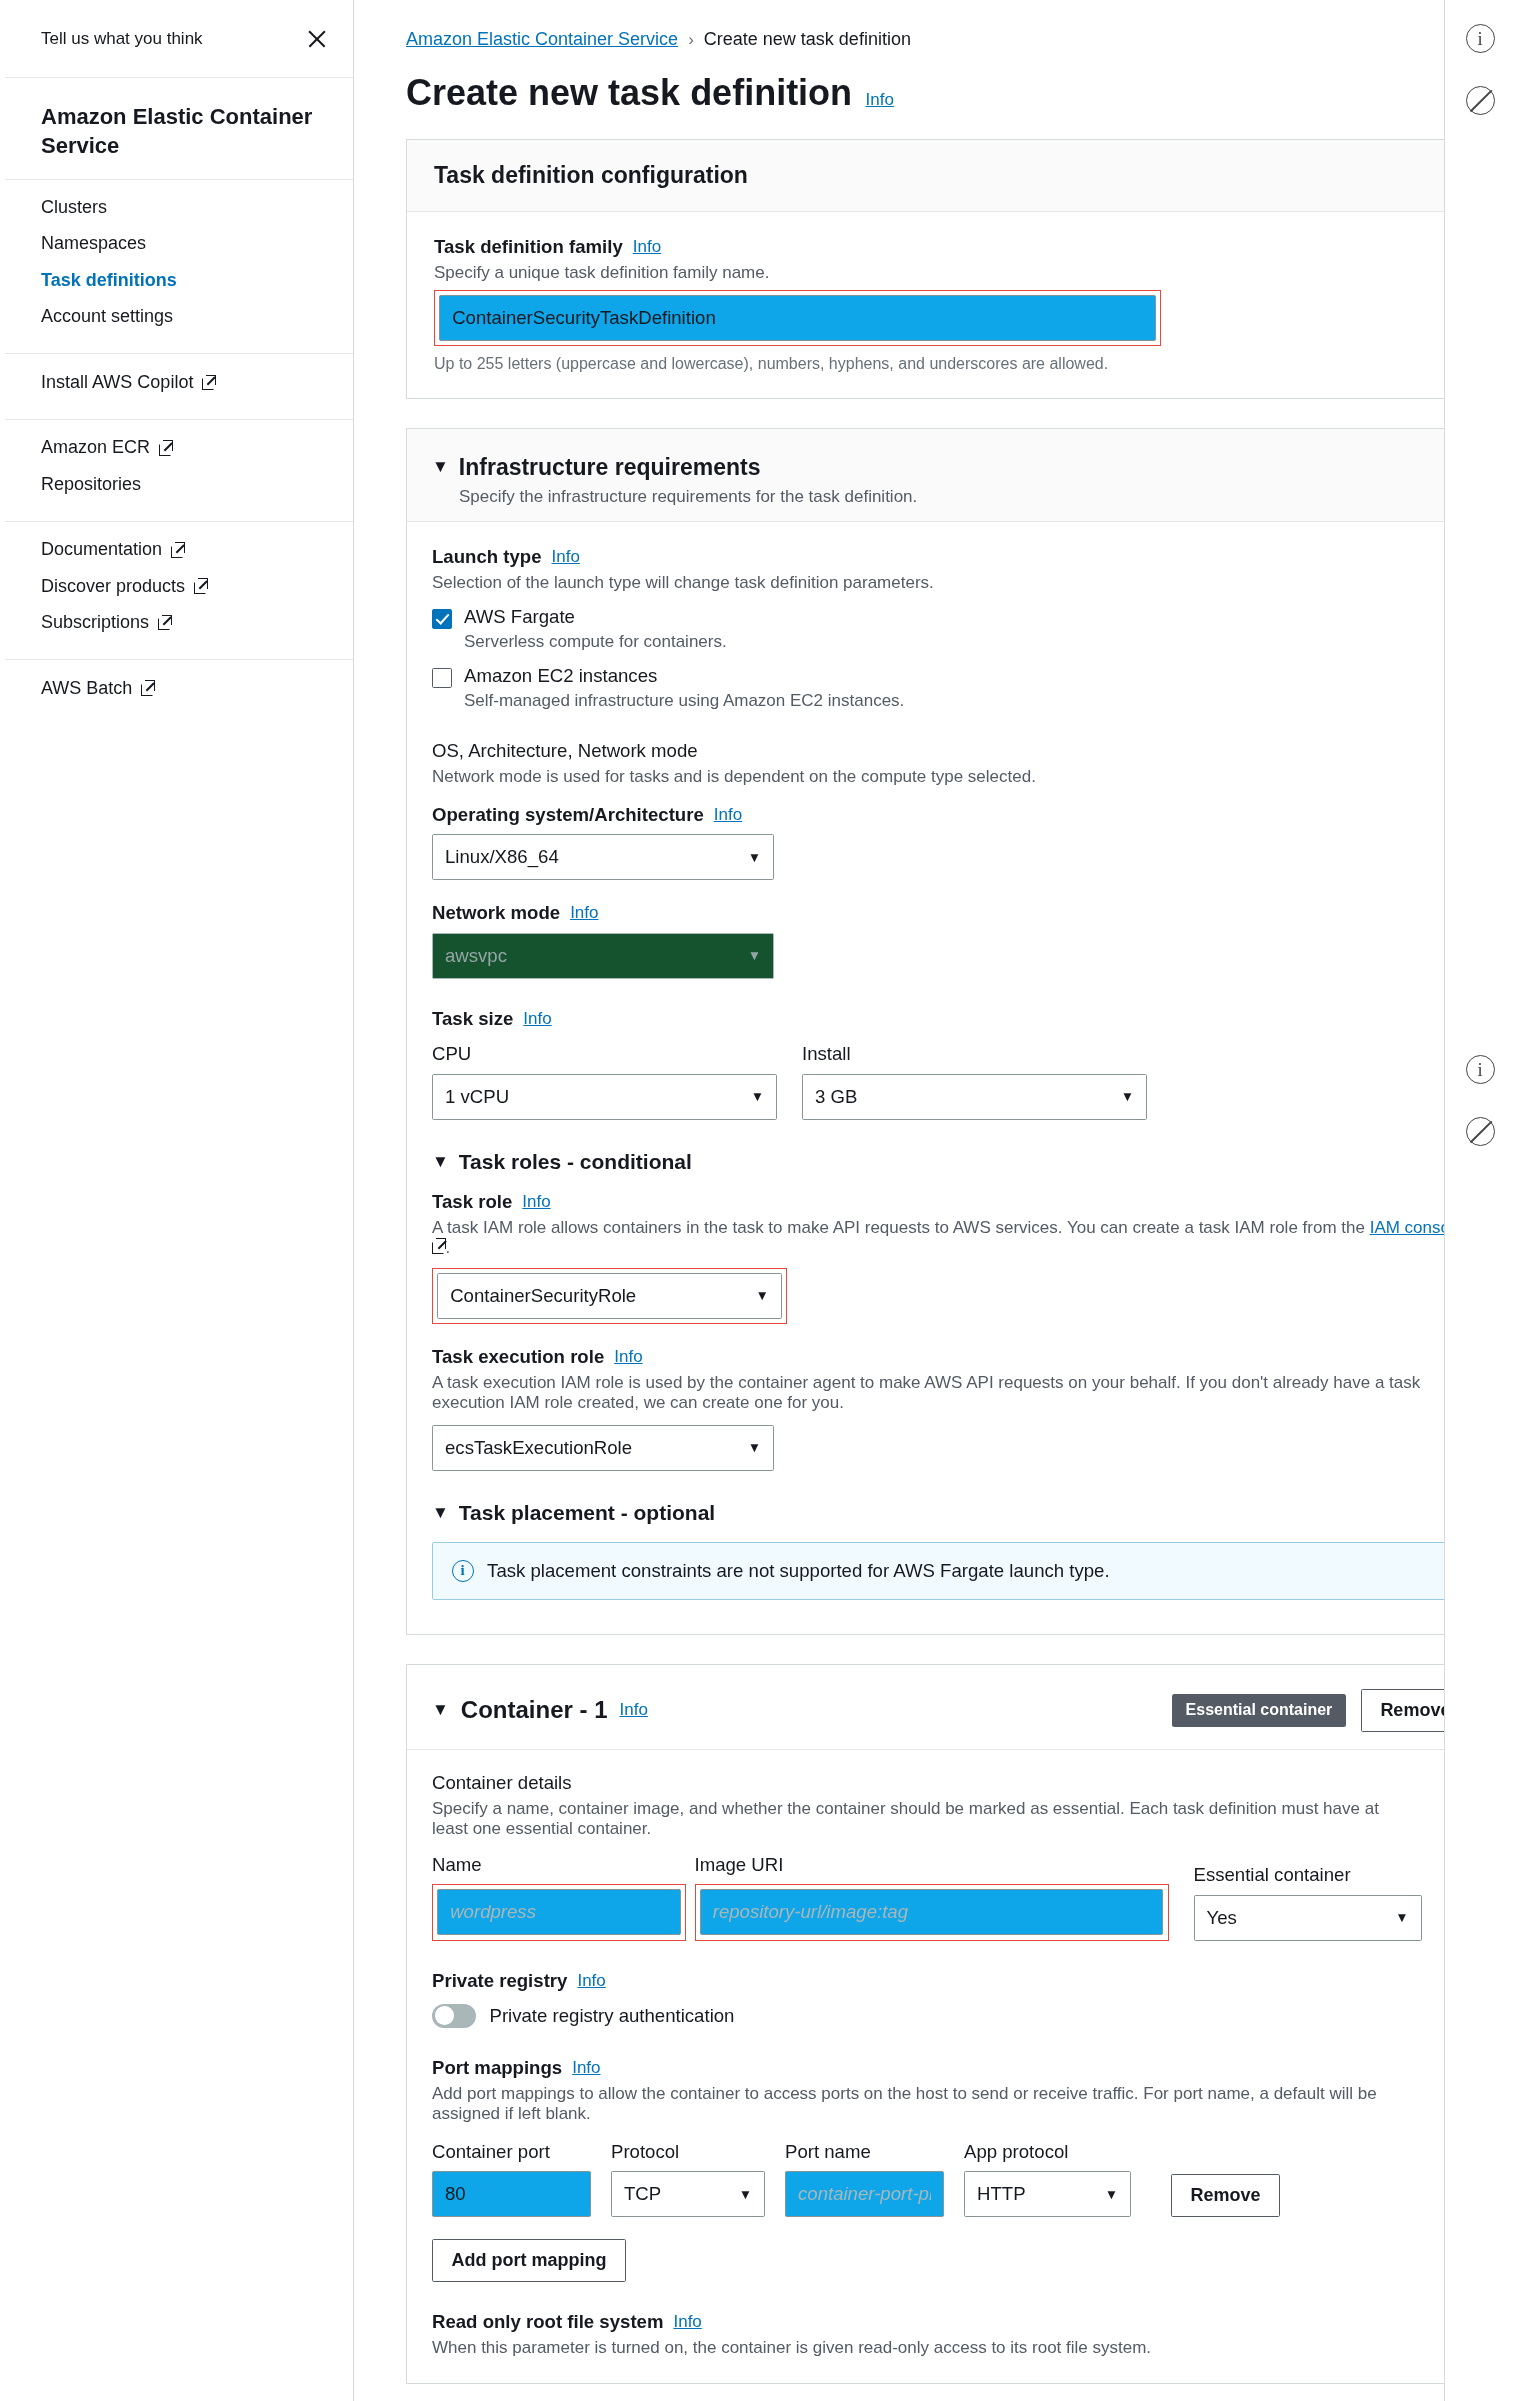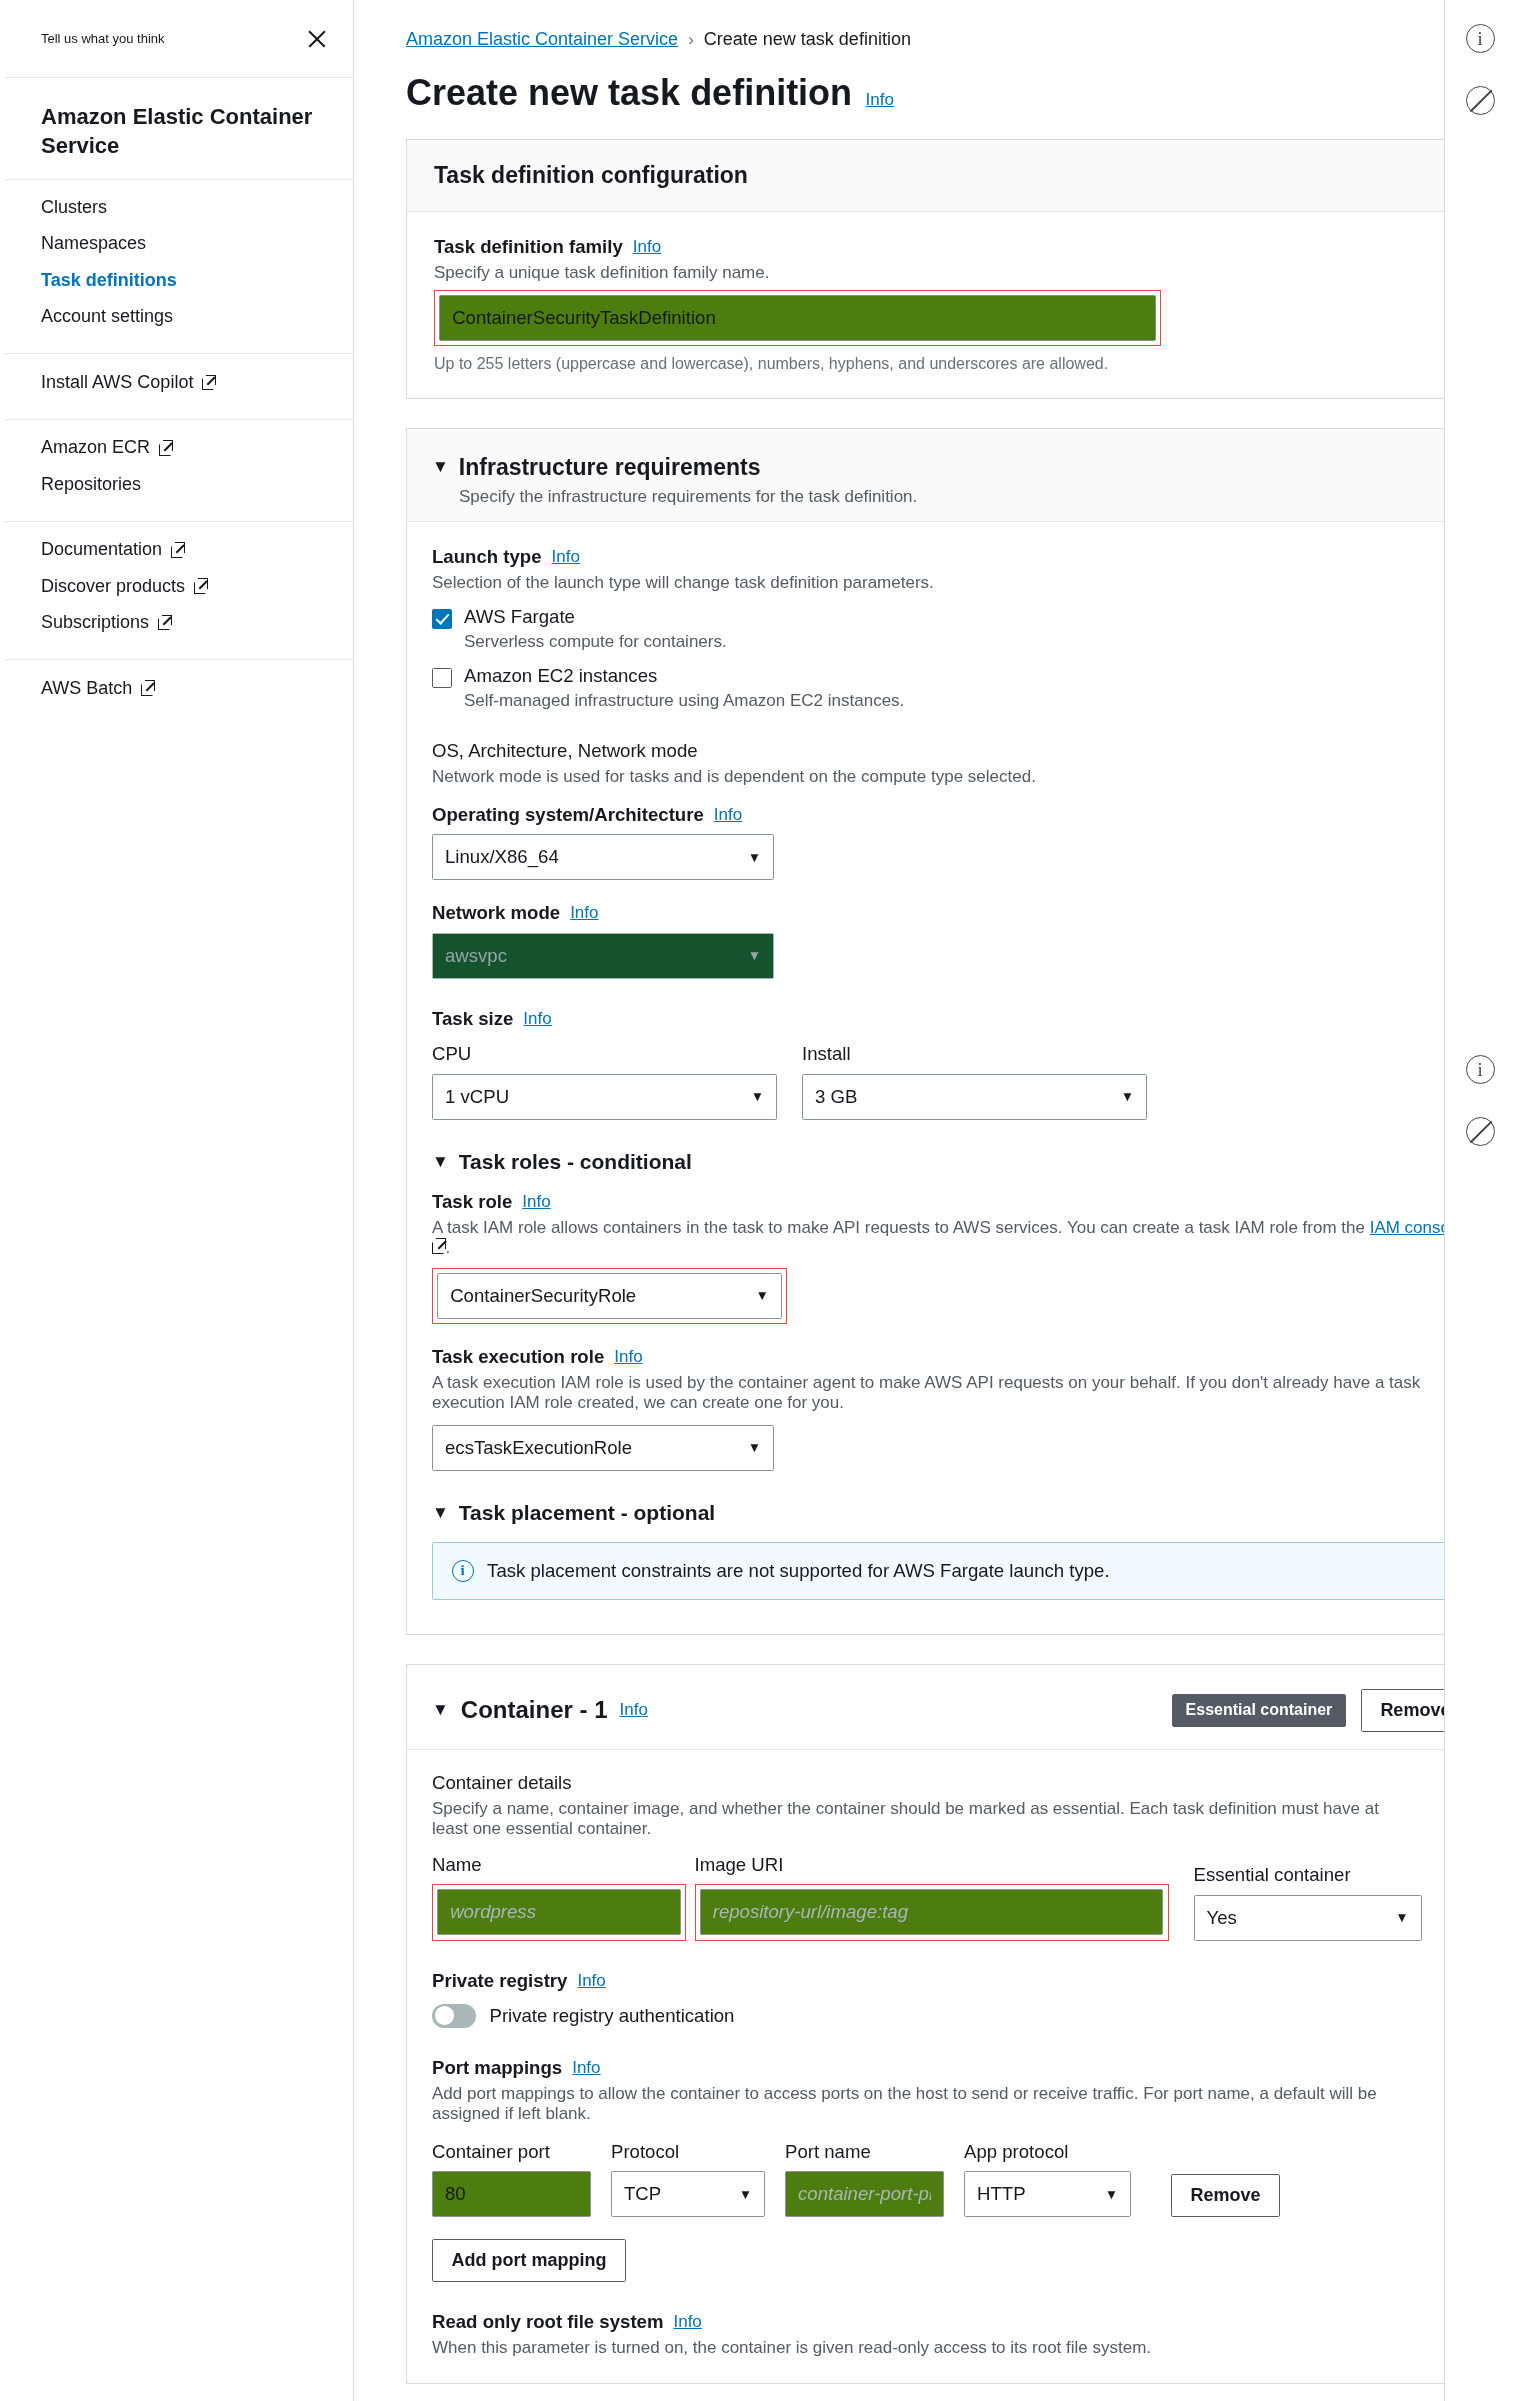--- a/index.html
+++ b/index.html
@@ -25,21 +25,21 @@
   }
   .sidebar-accent {
     position: absolute; left:0; top:0; width: 5px; height: 1131px;
     background: #ffffff;
   }
   .feedback-bar {
     display:flex; align-items:center; justify-content:space-between;
     height: 78px; padding: 0 24px 0 41px;
     border-bottom: 0.8px solid #e4e7e7;
   }
-  .feedback-bar .fb-text { font-size: 13px; color:#16191f; }
+  .feedback-bar .fb-text { font-size: 17px; color:#16191f; }
   .close-x {
     width: 25px; height: 25px; position: relative; cursor:pointer;
   }
   .close-x:before, .close-x:after {
     content:""; position:absolute; left:1.7px; top:12px; width:22px; height:1.7px; background:#16191f;
   }
   .close-x:before { transform: rotate(45deg); }
   .close-x:after { transform: rotate(-45deg); }
 
   .svc-title {
@@ -104,21 +104,21 @@
   }
   .caret { font-size: 17px; color:#16191f; }
   .section-sub { padding: 3.4px 27px 13.5px 52px; font-size: 17px; color:#545b64; }
   .divider { height:0.8px; background:#e4e7e7; }
 
   label.flabel { display:flex; align-items:center; gap:10px; font-size:18.6px; font-weight:bold; }
   .fdesc { font-size: 17px; color:#545b64; margin-top: 5px; }
   .fhint { font-size: 16px; color:#687078; margin-top: 8.5px; }
 
   .inputbox {
-    height: 46px; border:0.8px solid #879596; border-radius:1.7px; background:#4d7c0f;
+    height: 46px; border:0.8px solid #879596; border-radius:1.7px; background:#0ea5e9;
     padding: 12px 12px; font-size: 18.6px; color:#16191f; width:100%;
     font-family: "Liberation Sans", sans-serif;
   }
   .inputbox::placeholder { color:#aab7b8; font-style: italic;}
   .highlight-box { border: 1.7px solid #e8483c; padding: 4.2px; display:block; }
 
   .select {
     height: 46px; border:0.8px solid #879596; border-radius:1.7px; background:#fff;
     display:flex; align-items:center; justify-content:space-between;
     padding: 0 12px; font-size: 18.6px; cursor:pointer;

